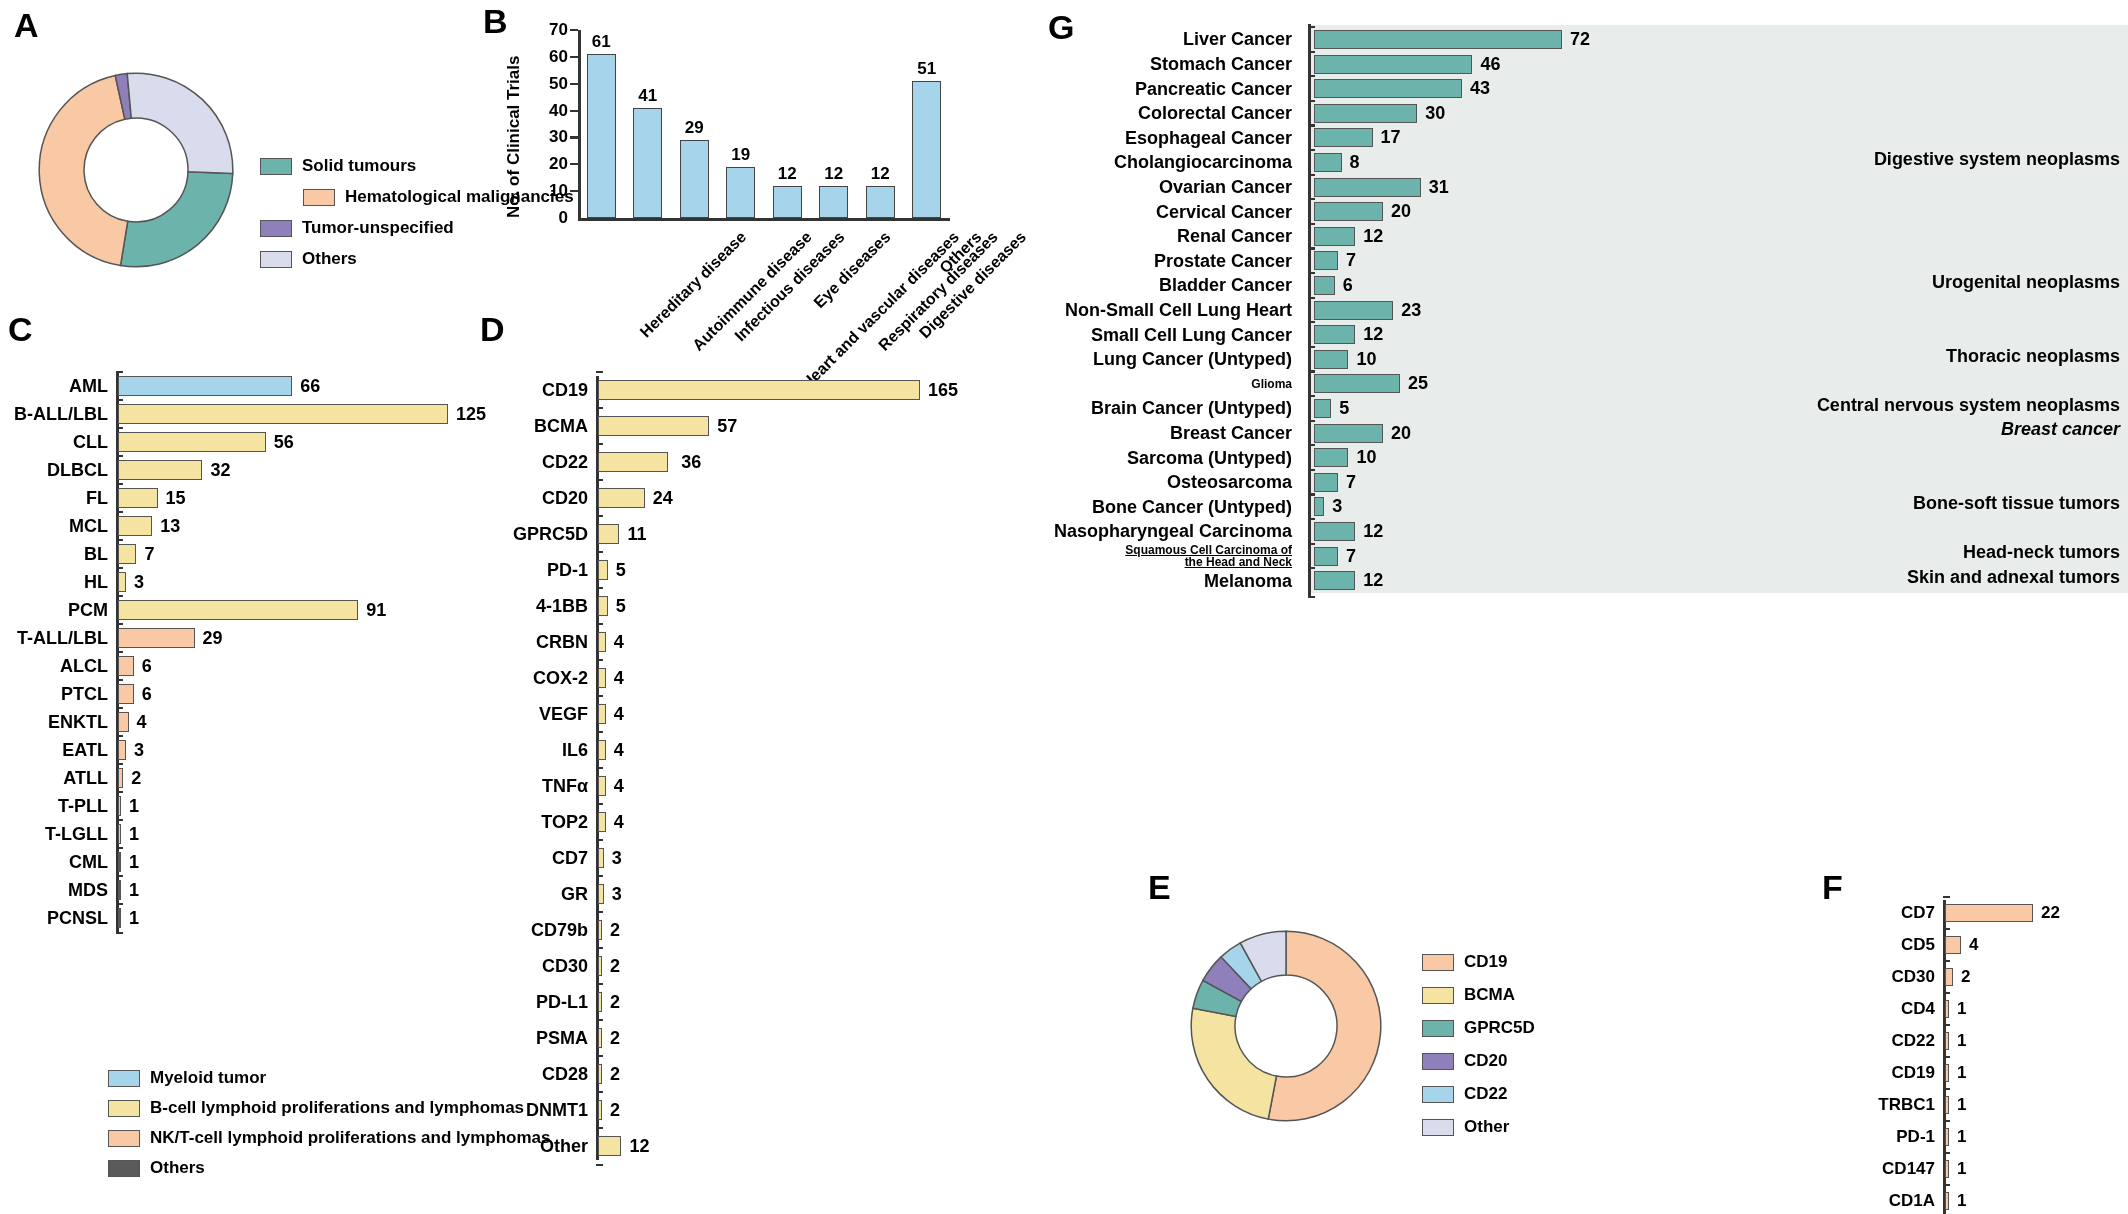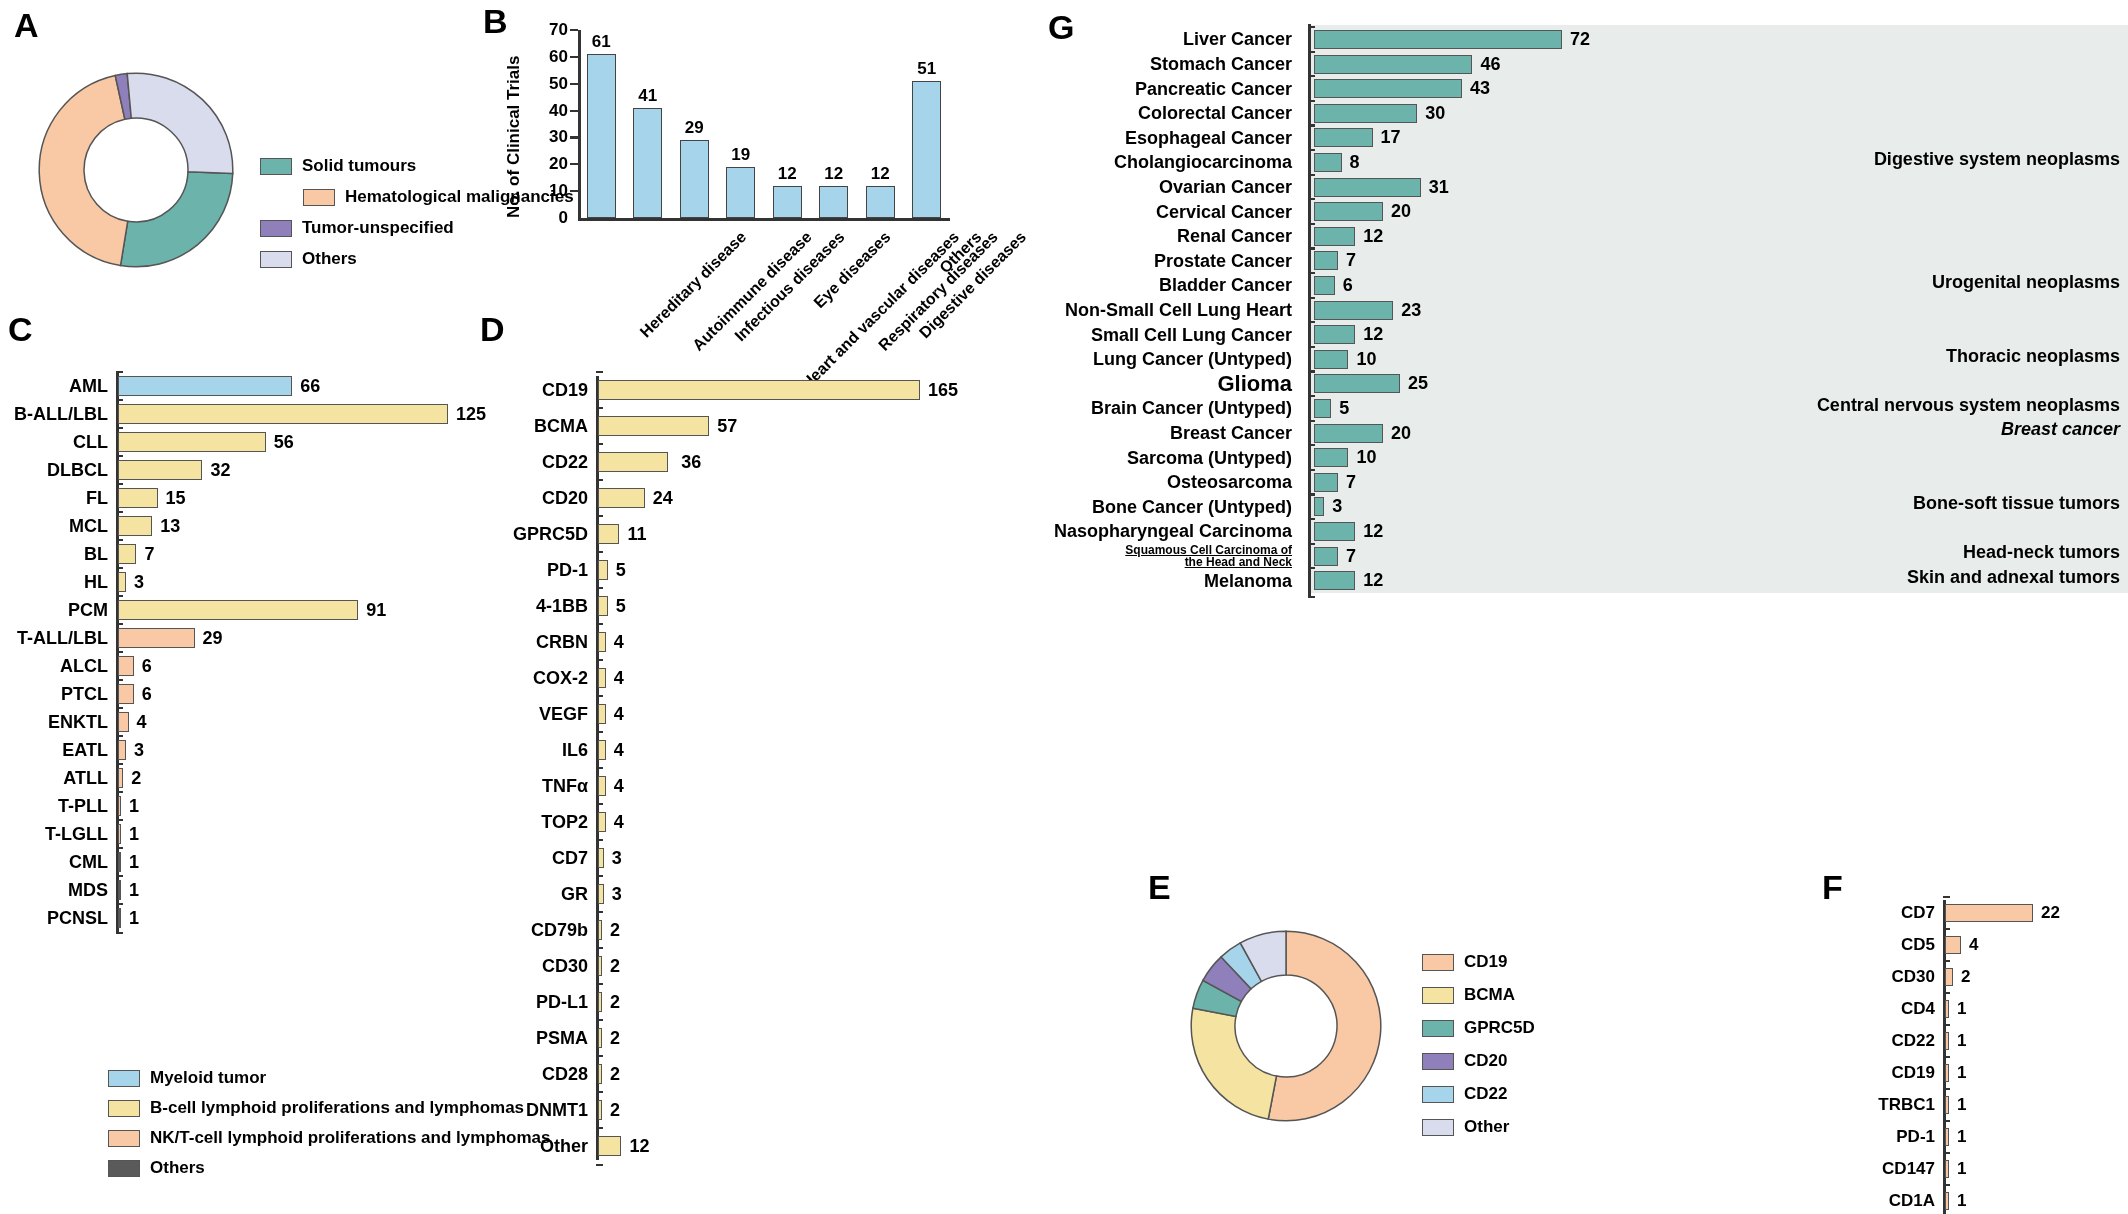--- a/index.html
+++ b/index.html
@@ -469,21 +469,21 @@
     <div class="hbar" style="position: absolute; left: 302px; top: 284.6px; width: 79.2222px; height: 19px; background: rgb(107, 179, 171);"></div>
     <div class="hval" style="position: absolute; left: 389.222px; top: 284.6px; height: 19px; font-size: 18px; display: flex; align-items: center; margin-left: 0px;">23</div>
     <div class="hlabel" style="position: absolute; left: 0px; top: 305.2px; width: 290px; height: 27px; font-size: 18px; display: flex; align-items: center; justify-content: flex-end; padding-right: 10px; box-sizing: border-box; text-align: right;">Small Cell Lung Cancer</div>
     <div class="tick" style="position: absolute; left: 296px; top: 305.2px;"></div>
     <div class="hbar" style="position: absolute; left: 302px; top: 309.2px; width: 41.3333px; height: 19px; background: rgb(107, 179, 171);"></div>
     <div class="hval" style="position: absolute; left: 351.333px; top: 309.2px; height: 19px; font-size: 18px; display: flex; align-items: center; margin-left: 0px;">12</div>
     <div class="hlabel" style="position: absolute; left: 0px; top: 329.8px; width: 290px; height: 27px; font-size: 18px; display: flex; align-items: center; justify-content: flex-end; padding-right: 10px; box-sizing: border-box; text-align: left;">Lung Cancer (Untyped)</div>
     <div class="tick" style="position: absolute; left: 296px; top: 329.8px;"></div>
     <div class="hbar" style="position: absolute; left: 302px; top: 333.8px; width: 34.4444px; height: 19px; background: rgb(107, 179, 171);"></div>
     <div class="hval" style="position: absolute; left: 344.444px; top: 333.8px; height: 19px; font-size: 18px; display: flex; align-items: center; margin-left: 0px;">10</div>
-    <div class="hlabel" style="position: absolute; left: 0px; top: 354.4px; width: 290px; height: 27px; font-size: 22px; display: flex; align-items: center; justify-content: flex-end; padding-right: 10px; box-sizing: border-box; text-align: right;">Glioma</div>
+    <div class="hlabel" style="position: absolute; left: 0px; top: 354.4px; width: 290px; height: 27px; font-size: 12px; display: flex; align-items: center; justify-content: flex-end; padding-right: 10px; box-sizing: border-box; text-align: right;">Glioma</div>
     <div class="tick" style="position: absolute; left: 296px; top: 354.4px;"></div>
     <div class="hbar" style="position: absolute; left: 302px; top: 358.4px; width: 86.1111px; height: 19px; background: rgb(107, 179, 171);"></div>
     <div class="hval" style="position: absolute; left: 396.111px; top: 358.4px; height: 19px; font-size: 18px; display: flex; align-items: center; margin-left: 0px;">25</div>
     <div class="hlabel" style="position: absolute; left: 0px; top: 379px; width: 290px; height: 27px; font-size: 18px; display: flex; align-items: center; justify-content: flex-end; padding-right: 10px; box-sizing: border-box; text-align: right;">Brain Cancer (Untyped)</div>
     <div class="tick" style="position: absolute; left: 296px; top: 379px;"></div>
     <div class="hbar" style="position: absolute; left: 302px; top: 383px; width: 17.2222px; height: 19px; background: rgb(107, 179, 171);"></div>
     <div class="hval" style="position: absolute; left: 327.222px; top: 383px; height: 19px; font-size: 18px; display: flex; align-items: center; margin-left: 0px;">5</div>
     <div class="hlabel" style="position: absolute; left: 0px; top: 403.6px; width: 290px; height: 27px; font-size: 18px; display: flex; align-items: center; justify-content: flex-end; padding-right: 10px; box-sizing: border-box; text-align: right;">Breast Cancer</div>
     <div class="tick" style="position: absolute; left: 296px; top: 403.6px;"></div>
     <div class="hbar" style="position: absolute; left: 302px; top: 407.6px; width: 68.8889px; height: 19px; background: rgb(107, 179, 171);"></div>

